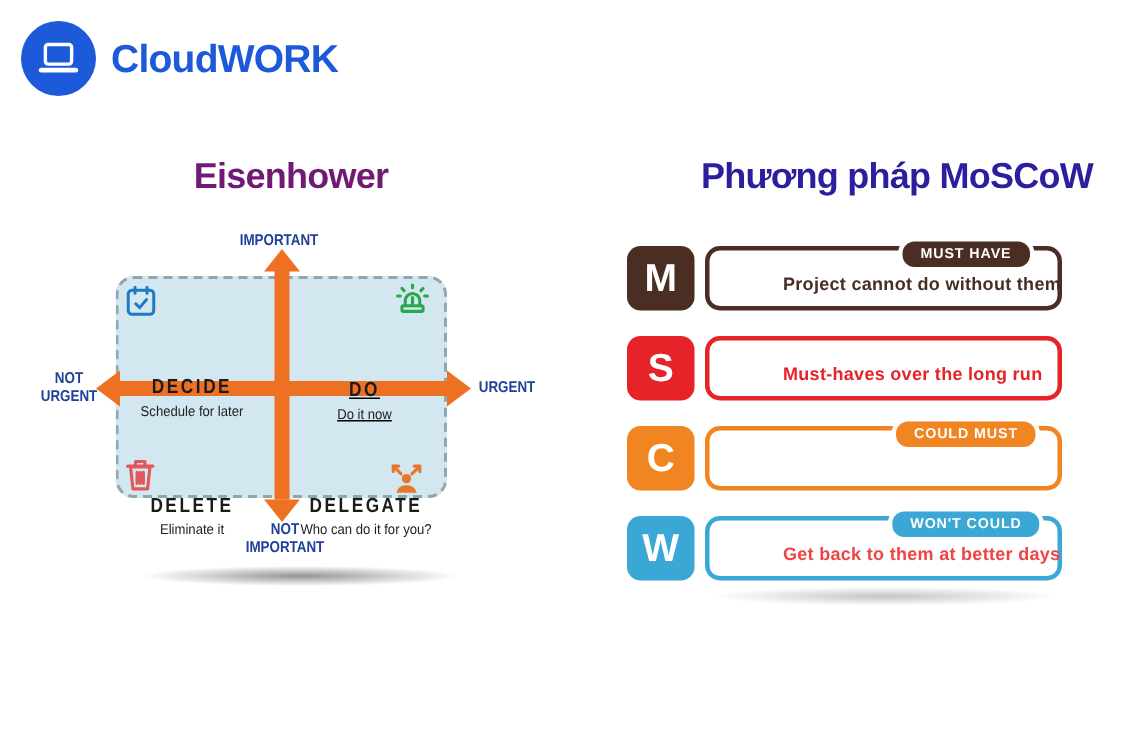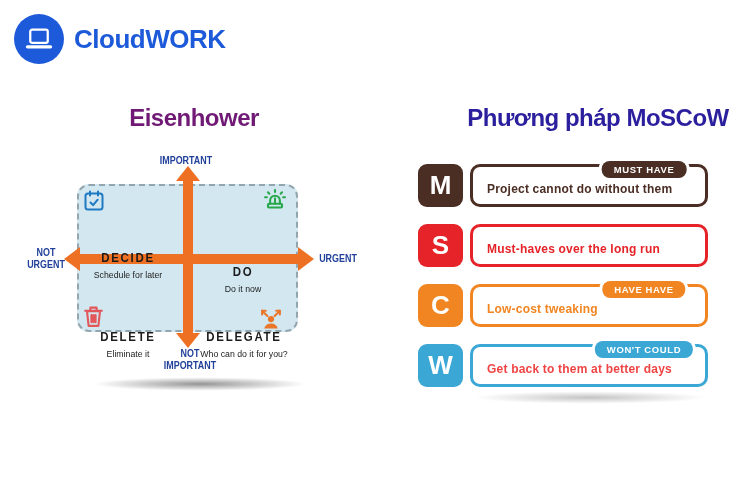--- a/index.html
+++ b/index.html
@@ -27,21 +27,21 @@
   #ah-down  { left:176px; top:333px; border-left:12px solid transparent; border-right:12px solid transparent; border-top:15px solid #ee7023; }
   #ah-left  { left:64px;  top:247px; border-top:12px solid transparent; border-bottom:12px solid transparent; border-right:16px solid #ee7023; }
   #ah-right { left:298px; top:247px; border-top:12px solid transparent; border-bottom:12px solid transparent; border-left:16px solid #ee7023; }
   .axis-label { position:absolute; font-size:10.5px; font-weight:bold; line-height:11.5px;
                 text-align:center; transform:scaleX(.85); transform-origin:center; }
   #axis-top    { left:136px; top:155px; width:100px; }
   #axis-bottom { left:140px; top:348px; width:100px; }
   #axis-left   { left:14px;  top:247px; width:64px;  }
   #axis-right  { left:306px; top:253px; width:64px;  }
   .quad { position:absolute; width:124px; text-align:center;margin-top:48px; }
-  #q1 { left:66px;  top:202px; } #q2 { left:181px; top:216px; }
+  #q1 { left:66px;  top:202px; } #q2 { left:181px; top:204px;text-decoration:underline; }
   #q3 { left:66px;  top:281px; } #q4 { left:182px; top:281px; }
   .quad-title { font-size:13.5px; font-weight:bold; color:#1b1b1b; letter-spacing:2px;
                 transform:scaleX(.85); transform-origin:center; }
   .quad-sub   { font-size:9.5px; color:#222; margin-top:4px; transform:scaleX(.92); transform-origin:center; white-space:nowrap; }
   .q-icon { position:absolute; }
   #icon-decide   { left:82px;  top:189px; width:24px; height:24px; }
   #icon-do       { left:262px; top:187px; width:26px; height:26px; }
   #icon-delete   { left:82px;  top:304px; width:23px; height:25px; }
   #icon-delegate { left:257px; top:305px; width:28px; height:25px; }
   .ground-shadow { position:absolute; border-radius:50%; }
@@ -49,21 +49,21 @@
                   background:radial-gradient(ellipse at center, rgba(60,60,60,.55) 0%, rgba(60,60,60,0) 68%); }
   #shadow-right { left:470px; top:391px; width:240px; height:13px;
                   background:radial-gradient(ellipse at center, rgba(60,60,60,.30) 0%, rgba(60,60,60,0) 68%); }
   
   .m-row { position:absolute; left:418px; width:290px; height:43px; }
   #row-0 { top:164px; } #row-1 { top:224px; } #row-2 { top:284px; } #row-3 { top:344px; }
   .m-tile { position:absolute; left:0; top:0; width:45px; height:43px; border-radius:9px;
             color:#fff; font-size:26px; font-weight:bold; text-align:center; line-height:43px; }
   .m-box  { position:absolute; left:52px; top:0; width:238px; height:43px; background:#fff;
             border:3px solid; border-radius:10px; display:flex; align-items:center; padding:6px 0 0 14px; }
-  .m-desc { font-size:12px; font-weight:bold; letter-spacing:.2px; white-space:nowrap; }
+  .m-desc { font-size:12px; font-weight:bold; letter-spacing:.2px; white-space:nowrap;margin-left:35px; }
   .m-pill { position:absolute; left:171px; top:-6px; transform:translateX(-50%);
             height:17px; line-height:17px; padding:0 12px; border-radius:8px;
             color:#fff; font-size:9.5px; font-weight:bold; letter-spacing:.6px; white-space:nowrap;
             box-shadow:0 0 0 3px #fff; }
 </style>
 </head>
 <body>
 
 <div id="canvas">
 
@@ -167,22 +167,21 @@
   </div>
   <div id="row-1" class="m-row">
     <div class="m-tile" style="background-color: rgb(229, 35, 40);">S</div>
     <div class="m-box" style="border-color: rgb(229, 35, 40);">
       <span class="m-desc" style="color: rgb(229, 35, 40);">Must-haves over the long run</span>
     </div>
   </div>
   <div id="row-2" class="m-row">
     <div class="m-tile" style="background-color: rgb(240, 133, 33);">C</div>
     <div class="m-box" style="border-color: rgb(240, 133, 33);">
-      <span class="m-desc" style="color: rgb(240, 133, 33);">Low-cost tweaking</span>
-      <span class="m-pill" style="background-color: rgb(240, 133, 33);">HAVE HAVE</span>
+      <span class="m-pill" style="background-color: rgb(240, 133, 33);">COULD MUST</span>
     </div>
   </div>
   <div id="row-3" class="m-row">
     <div class="m-tile" style="background-color: rgb(59, 167, 213);">W</div>
     <div class="m-box" style="border-color: rgb(59, 167, 213);">
       <span class="m-desc" style="color: #ef4444;">Get back to them at better days</span>
       <span class="m-pill" style="background-color: rgb(59, 167, 213);">WON'T COULD</span>
     </div>
   </div>
 

